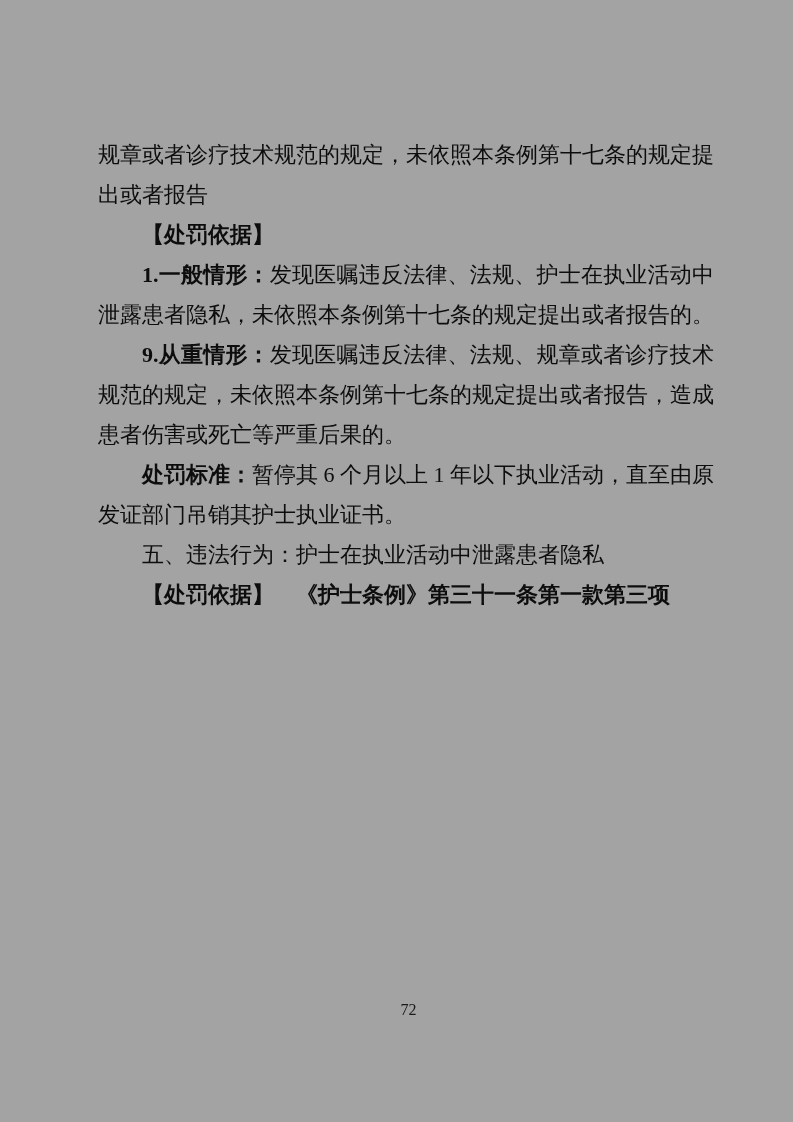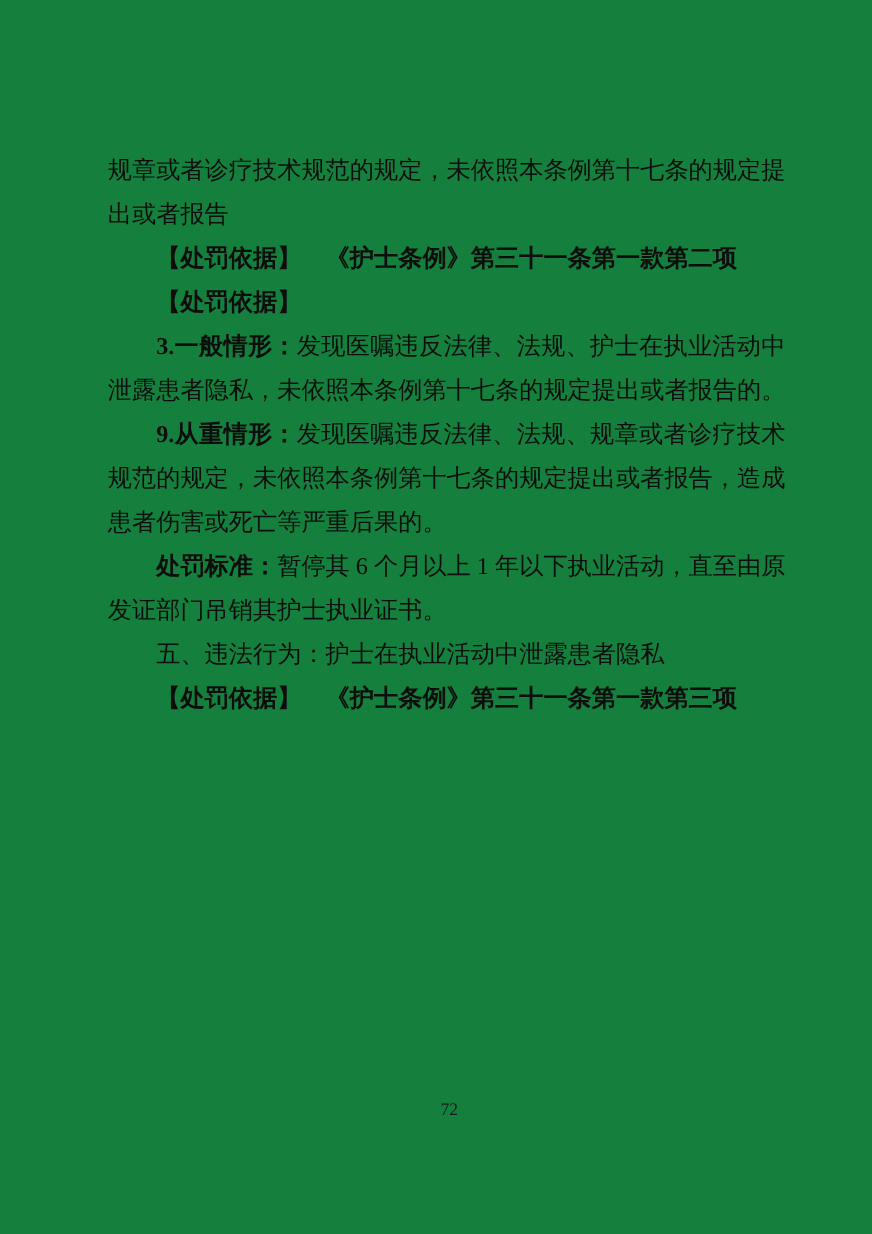--- a/index.html
+++ b/index.html
@@ -4,21 +4,21 @@
 <style>
   html, body {
     margin: 0;
     padding: 0;
     background: #ffffff;
   }
   .page {
     position: relative;
     width: 793px;
     height: 1122px;
-    background: #15803d;
+    background: #a3a3a3;
     color: #0d0d0d;
     font-family: "Liberation Serif", "DejaVu Serif", serif;
     overflow: hidden;
   }
   .content {
     position: absolute;
     left: 98px;
     top: 135px;
     width: 616px;
     font-size: 22px;
@@ -56,26 +56,25 @@
 </style>
 </head>
 <body>
 
 <div class="page">
 
   <div class="content">
 
     <p class="no-indent"><span>规章或者诊疗技术规范的规定，未依照本条例第十七条的规定提出或者报告</span></p>
 
-    <p class="heading indent"><span>【处罚依据】　《护士条例》第三十一条第一款第二项</span></p>
 
 
     <p class="heading indent"><span>【处罚依据】</span></p>
 
-    <p class="indent"><span class="label">3.一般情形：</span><span>发现医嘱违反法律、法规、护士在执业活动中泄露患者隐私，未依照本条例第十七条的规定提出或者报告的。</span></p>
+    <p class="indent"><span class="label">1.一般情形：</span><span>发现医嘱违反法律、法规、护士在执业活动中泄露患者隐私，未依照本条例第十七条的规定提出或者报告的。</span></p>
 
 
     <p class="indent"><span class="label">9.从重情形：</span><span>发现医嘱违反法律、法规、规章或者诊疗技术规范的规定，未依照本条例第十七条的规定提出或者报告，造成患者伤害或死亡等严重后果的。</span></p>
 
     <p class="indent"><span class="label">处罚标准：</span><span>暂停其 6 个月以上 1 年以下执业活动，直至由原发证部门吊销其护士执业证书。</span></p>
 
     <p class="indent"><span>五、违法行为：护士在执业活动中泄露患者隐私</span></p>
 
     <p class="heading indent"><span>【处罚依据】　《护士条例》第三十一条第一款第三项</span></p>
 

